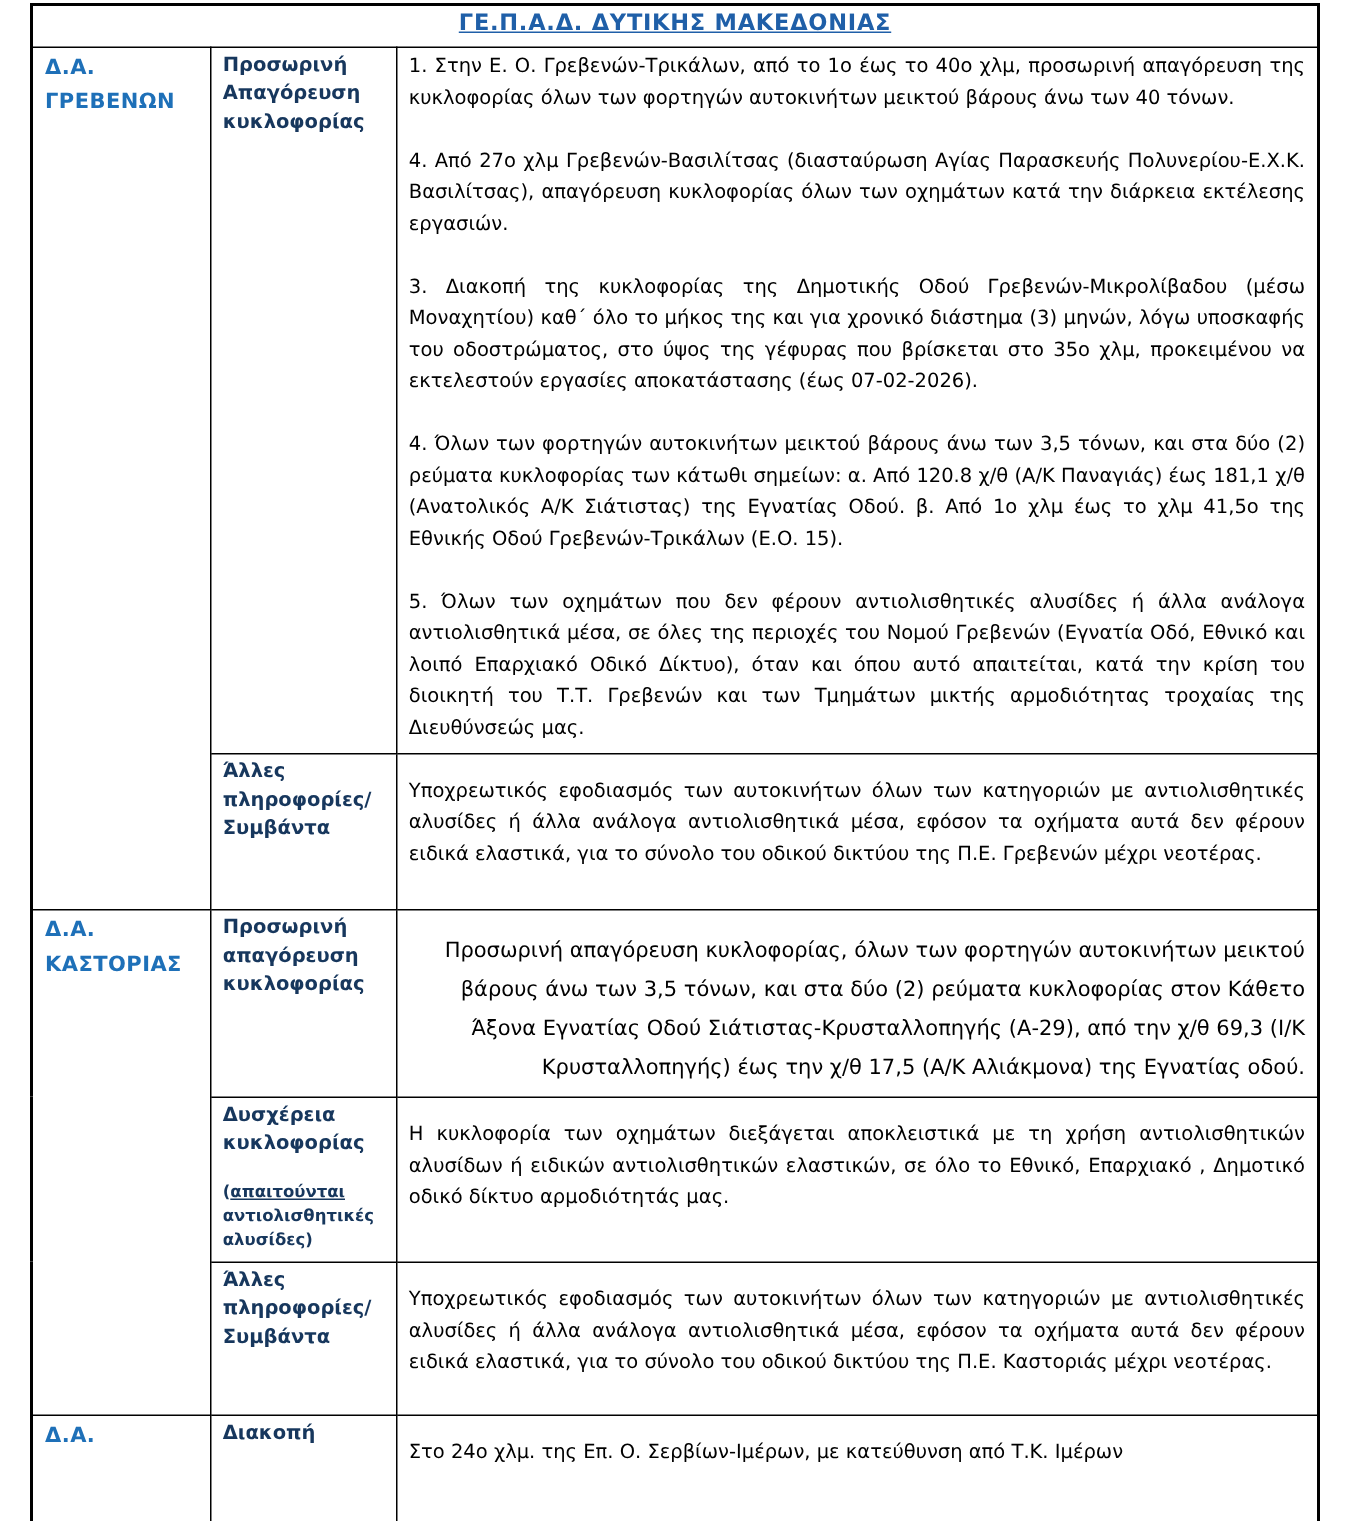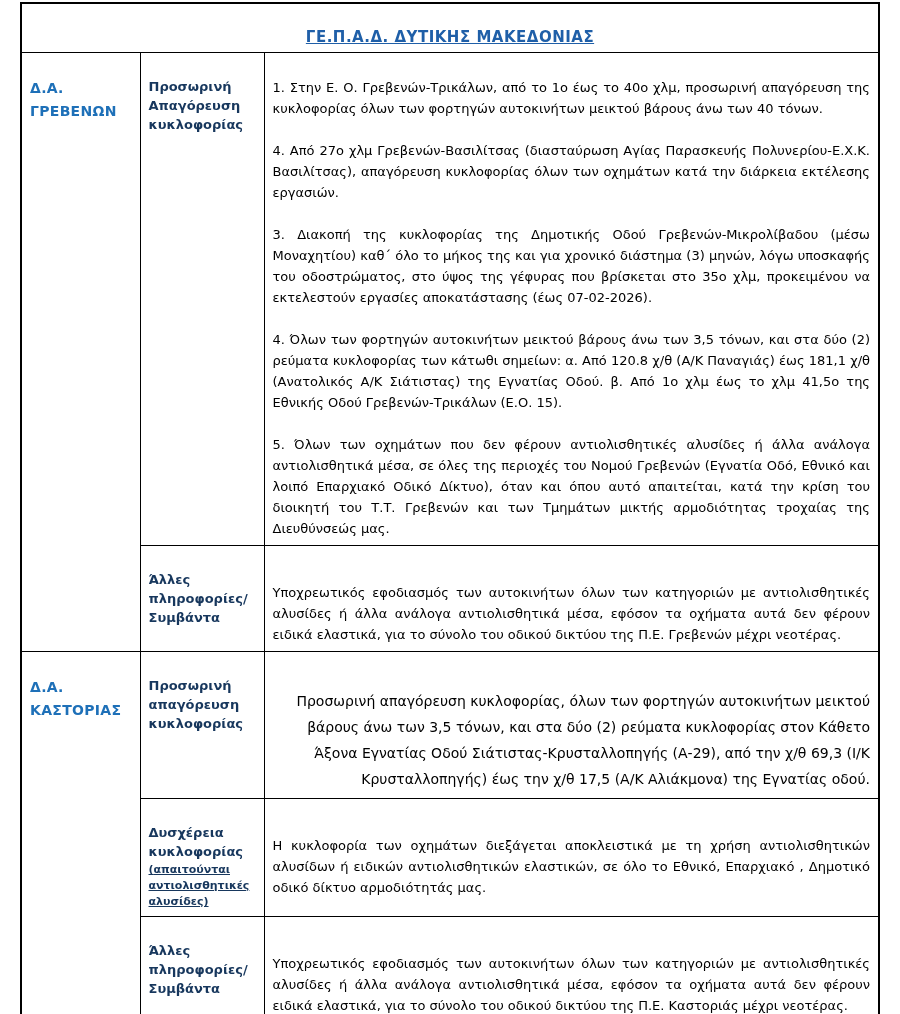--- a/index.html
+++ b/index.html
@@ -15,21 +15,21 @@
     font-family:"DejaVu Sans","Liberation Sans",sans-serif;color:#000;
   }
   .doc-table{
     position:absolute;left:20px;top:2px;width:858px;
     border-collapse:collapse;table-layout:fixed;
     border:2px solid var(--border);
   }
   .doc-table td{
     border:1.5px solid var(--border);
     vertical-align:top;
-    padding:24px 8px 6px 8px;
+    padding:2px 8px 6px 8px;
   }
   
   col.c1{width:119px;}
   col.c2{width:124px;}
   col.c3{width:615px;}
   
   tr.r-title{height:28px;}
   tr.r1a{height:410px;}
   tr.r1b{height:104px;}
   tr.r2a{height:120px;}
@@ -41,21 +41,21 @@
     color:var(--title-blue);padding:3px 0 3px 0;
   }
   .title-cell .title-text{text-decoration:underline;letter-spacing:0.5px;}
   .authority{
     color:var(--auth-blue);font-size:14px;line-height:23px;
     font-weight:600;letter-spacing:0.3px;
   }
   .sublabel{
     color:var(--label-navy);font-weight:bold;font-size:13px;line-height:19px;
   }
-  .sublabel .note{font-size:11px;line-height:16px;display:block;margin-top:1px;text-decoration:underline;}
+  .sublabel .note{font-size:11px;line-height:16px;display:block;margin-top:15px;}
   .u{text-decoration:underline;}
   .body-cell{
     font-size:13px;line-height:21px;text-align:justify;
   }
   .body-cell p{margin:0 0 21px 0;}
   .body-cell p:last-child{margin-bottom:0;margin-top:12px;}
   .body-cell.loose{text-align:right;font-size:14px;line-height:26px;}
 </style>
 </head>
 <body>

